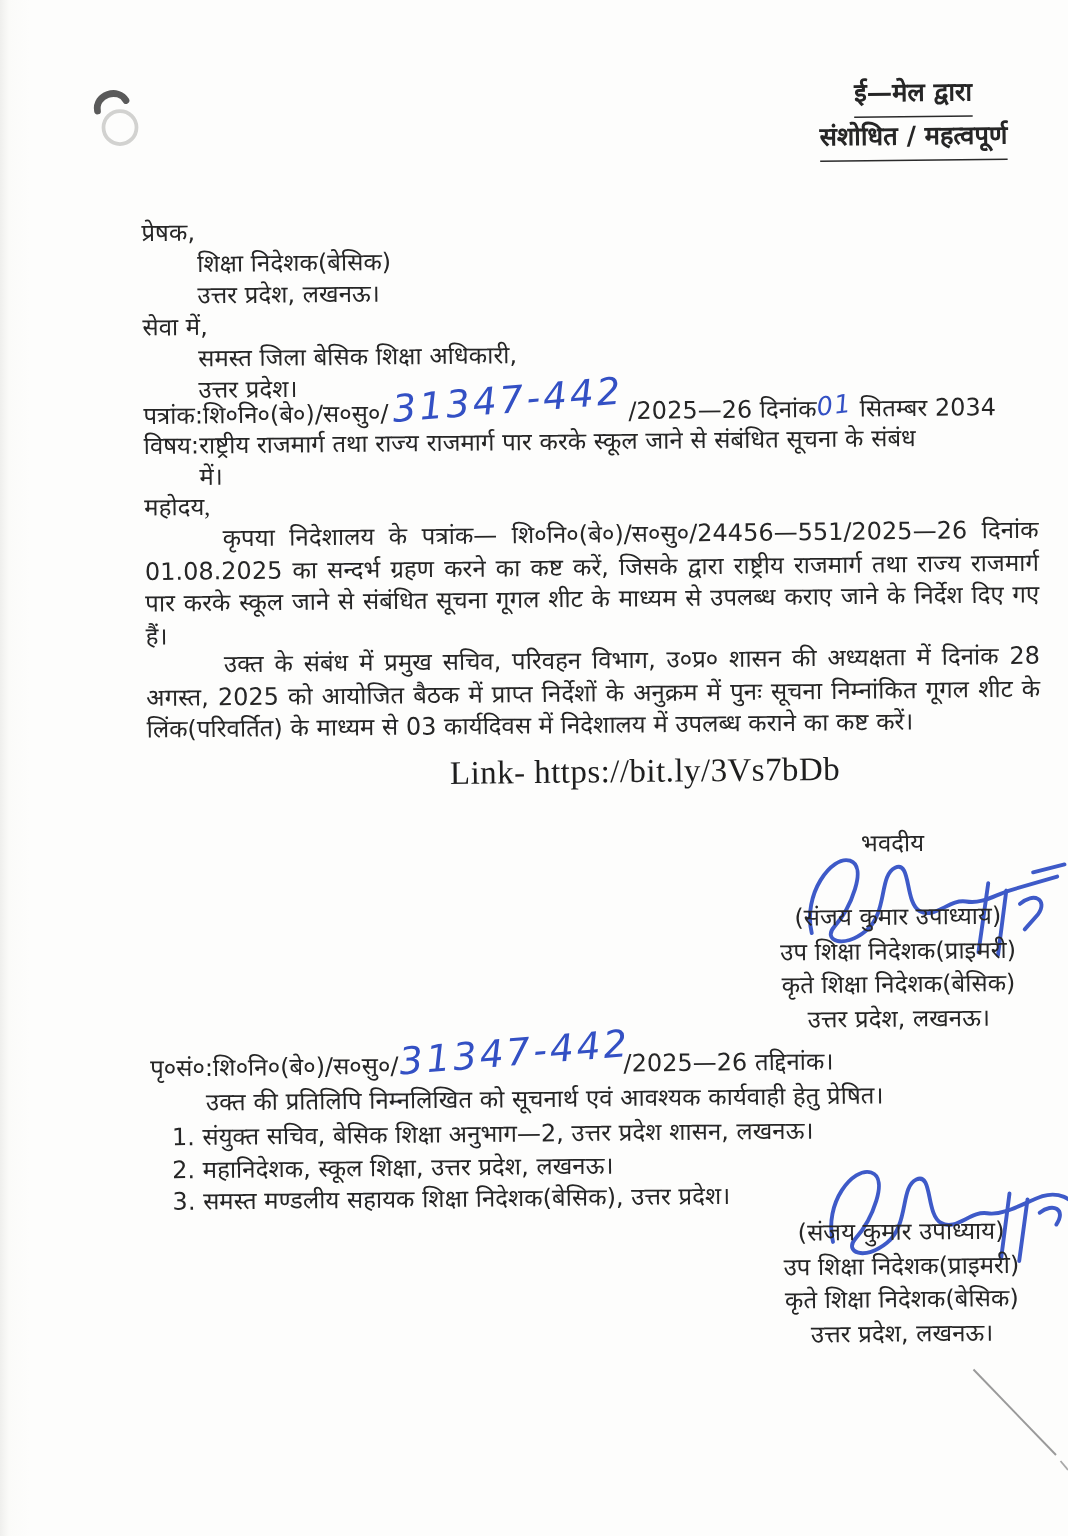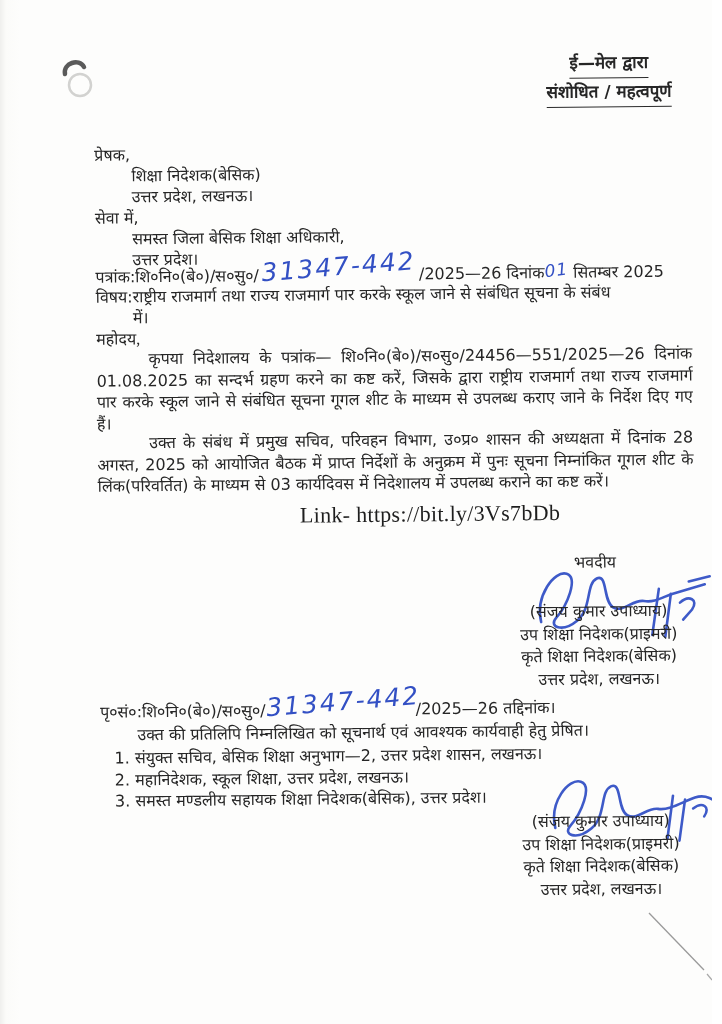--- a/index.html
+++ b/index.html
@@ -74,21 +74,21 @@
     <div class="abs" style="left:98px;top:142px;">
       <div>प्रेषक,</div>
       <div class="indent1">शिक्षा निदेशक(बेसिक)</div>
       <div class="indent1">उत्तर प्रदेश, लखनऊ।</div>
       <div>सेवा में,</div>
       <div class="indent1">समस्त जिला बेसिक शिक्षा अधिकारी,</div>
       <div class="indent1">उत्तर प्रदेश।</div>
     </div>
 
     <div class="abs nowrap" style="left:98px;top:261px;width:610px;">
-      <span>पत्रांक:शि०नि०(बे०)/स०सु०/</span><span class="hw-slot"><span class="handwrite">31347-442</span></span><span>/2025—26 दिनांक</span><span class="handwrite small">01</span>&nbsp;<span>सितम्बर 2025</span>
+      <span>पत्रांक:शि०नि०(बे०)/स०सु०/</span><span class="hw-slot"><span class="handwrite">31347-442</span></span><span>/2025—26 दिनांक</span><span class="handwrite small">01</span>&nbsp;<span>सितम्बर 2034</span>
     </div>
 
     <div class="abs nowrap" style="left:98px;top:284px;">विषय:राष्ट्रीय राजमार्ग तथा राज्य राजमार्ग पार करके स्कूल जाने से संबंधित सूचना के संबंध</div>
     <div class="abs" style="left:135px;top:305px;">में।</div>
 
     <div class="abs" style="left:98px;top:326px;font-family:Liberation Serif, serif;">महोदय,</div>
 
     <div class="abs para" style="top:346px;">कृपया निदेशालय के पत्रांक— शि०नि०(बे०)/स०सु०/24456—551/2025—26 दिनांक 01.08.2025 का सन्दर्भ ग्रहण करने का कष्ट करें, जिसके द्वारा राष्ट्रीय राजमार्ग तथा राज्य राजमार्ग पार करके स्कूल जाने से संबंधित सूचना गूगल शीट के माध्यम से उपलब्ध कराए जाने के निर्देश दिए गए हैं।</div>
     <div class="abs para" style="top:430px;">उक्त के संबंध में प्रमुख सचिव, परिवहन विभाग, उ०प्र० शासन की अध्यक्षता में दिनांक 28 अगस्त, 2025 को आयोजित बैठक में प्राप्त निर्देशों के अनुक्रम में पुनः सूचना निम्नांकित गूगल शीट के लिंक(परिवर्तित) के माध्यम से 03 कार्यदिवस में निदेशालय में उपलब्ध कराने का कष्ट करें।</div>
 

